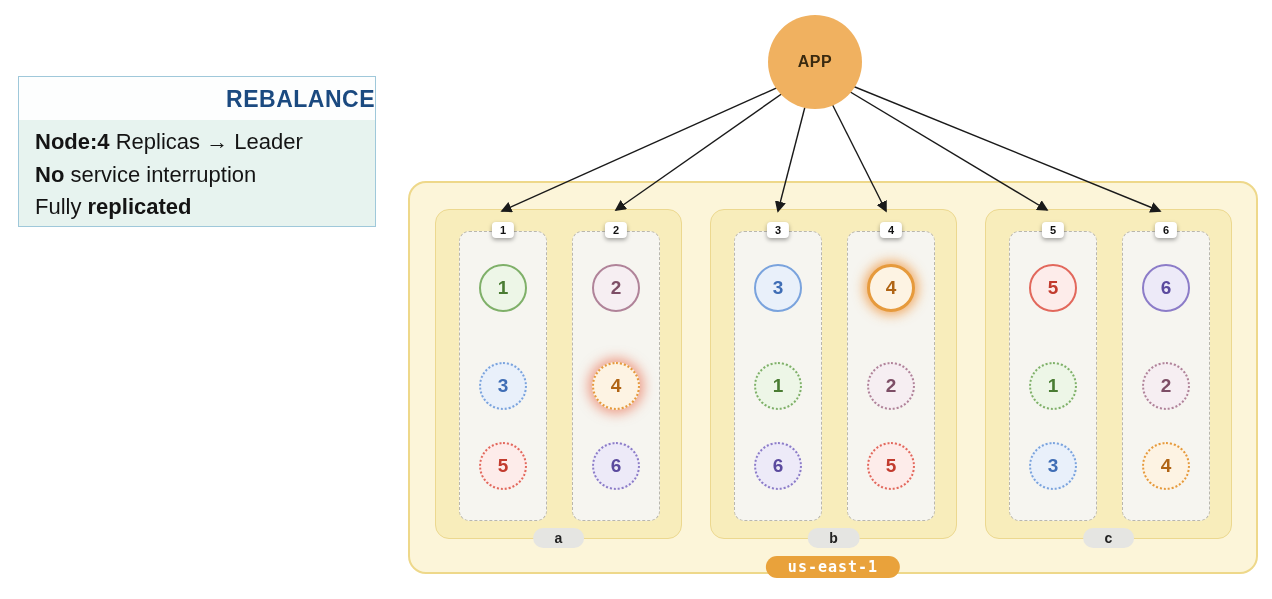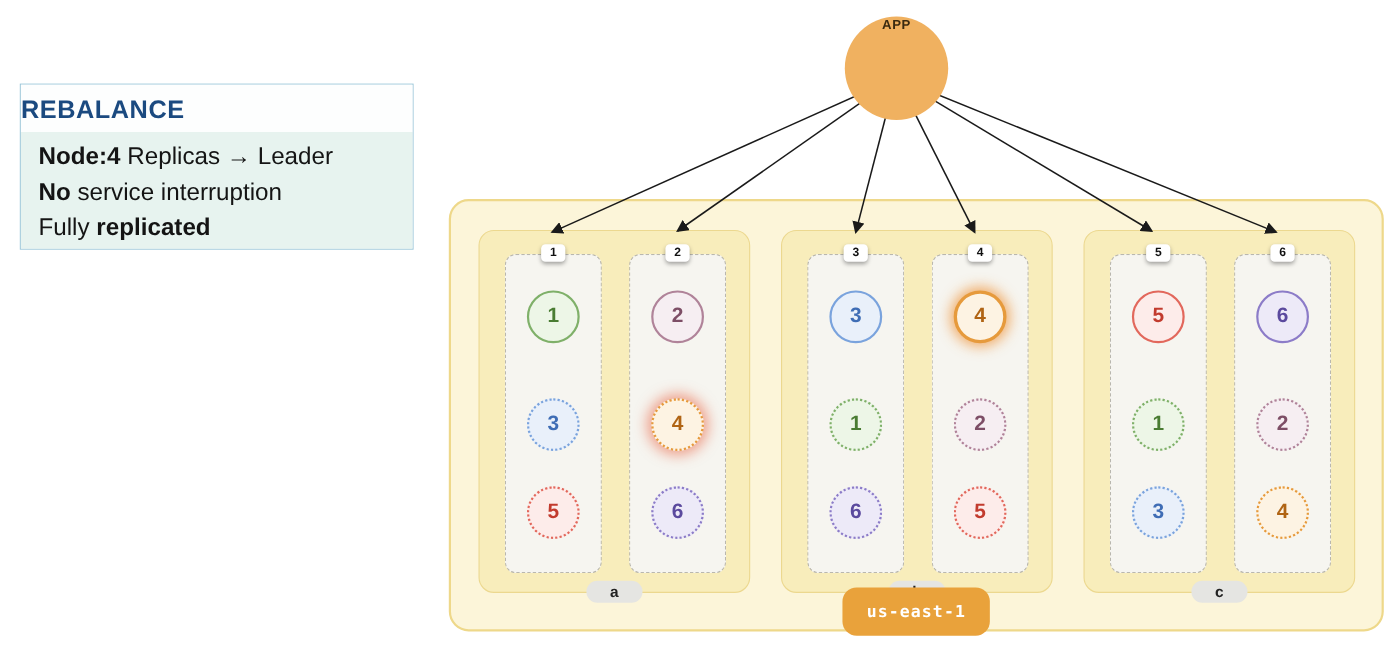--- a/index.html
+++ b/index.html
@@ -7,36 +7,36 @@
   body { font-family: "Liberation Sans", sans-serif; }
 
   .stage { position: relative; width: 1272px; height: 599px; background: #fff; overflow: hidden; }
 
   
   .arrows { position: absolute; left: 0; top: 0; z-index: 2; pointer-events: none; }
 
   
   .info-panel { position: absolute; left: 18px; top: 76px; width: 358px; z-index: 1;
                 border: 1px solid #9fc8da; background: #fdfefe; }
-  .info-title { text-align: left; font-weight: 700; font-size: 23px; letter-spacing: .5px;
+  .info-title { text-align: right; font-weight: 700; font-size: 23px; letter-spacing: .5px;
                 color: #1b4a80; padding: 9px 0 7px; background: #fdfefe; }
   .info-body { background: #e7f3ef; padding: 6px 16px 2px; font-size: 22px; line-height: 1.48; color: #141414; }
   .seg-b { font-weight: 700; }
 
   
   .app-circle { position: absolute; left: 768px; top: 15px; width: 94px; height: 94px; border-radius: 50%;
-                display: flex; align-items: flex-start; justify-content: center; z-index: 3;
-                font-weight: 700; font-size: 12px; color: #3a2a10; letter-spacing: .5px; background: #f0b160; }
+                display: flex; align-items: center; justify-content: center; z-index: 3;
+                font-weight: 700; font-size: 16px; color: #3a2a10; letter-spacing: .5px; background: #f0b160; }
 
   
   .region { position: absolute; left: 408px; top: 181px; width: 850px; height: 393px; border-radius: 18px;
             background: #fcf5d9; border: 2px solid #eed88a; z-index: 1; }
   .region-badge { position: absolute; left: 50%; bottom: -6px; transform: translateX(-50%);
                   color: #fff; font-family: "DejaVu Sans Mono", monospace; font-weight: 700; font-size: 15px;
-                  letter-spacing: 1px; padding: 13px 22px; border-radius: 13px; white-space: nowrap; background: #e9a23b; }
+                  letter-spacing: 1px; padding: 2px 22px; border-radius: 13px; white-space: nowrap; background: #e9a23b; }
   .zone { position: absolute; top: 26px; width: 247px; height: 330px; background: #f8edbb;
           border: 1px solid #ecd88f; border-radius: 14px; }
   .zone-label { position: absolute; left: 50%; bottom: -10px; transform: translateX(-50%);
                 background: #e5e5e2; border-radius: 10px; padding: 2px 22px;
                 font-weight: 700; font-size: 14px; color: #222; }
   .node { position: absolute; top: 21px; width: 88px; height: 290px; background: #f6f5f0;
           border: 1.6px dashed #b9b7ae; border-radius: 10px; }
   .node-badge { position: absolute; top: -10px; left: 50%; transform: translateX(-50%); background: #fff;
                 border-radius: 4px; padding: 2px 8px; font-size: 11px; font-weight: 700; color: #111;
                 box-shadow: 0 2px 4px rgba(0,0,0,.35); }

